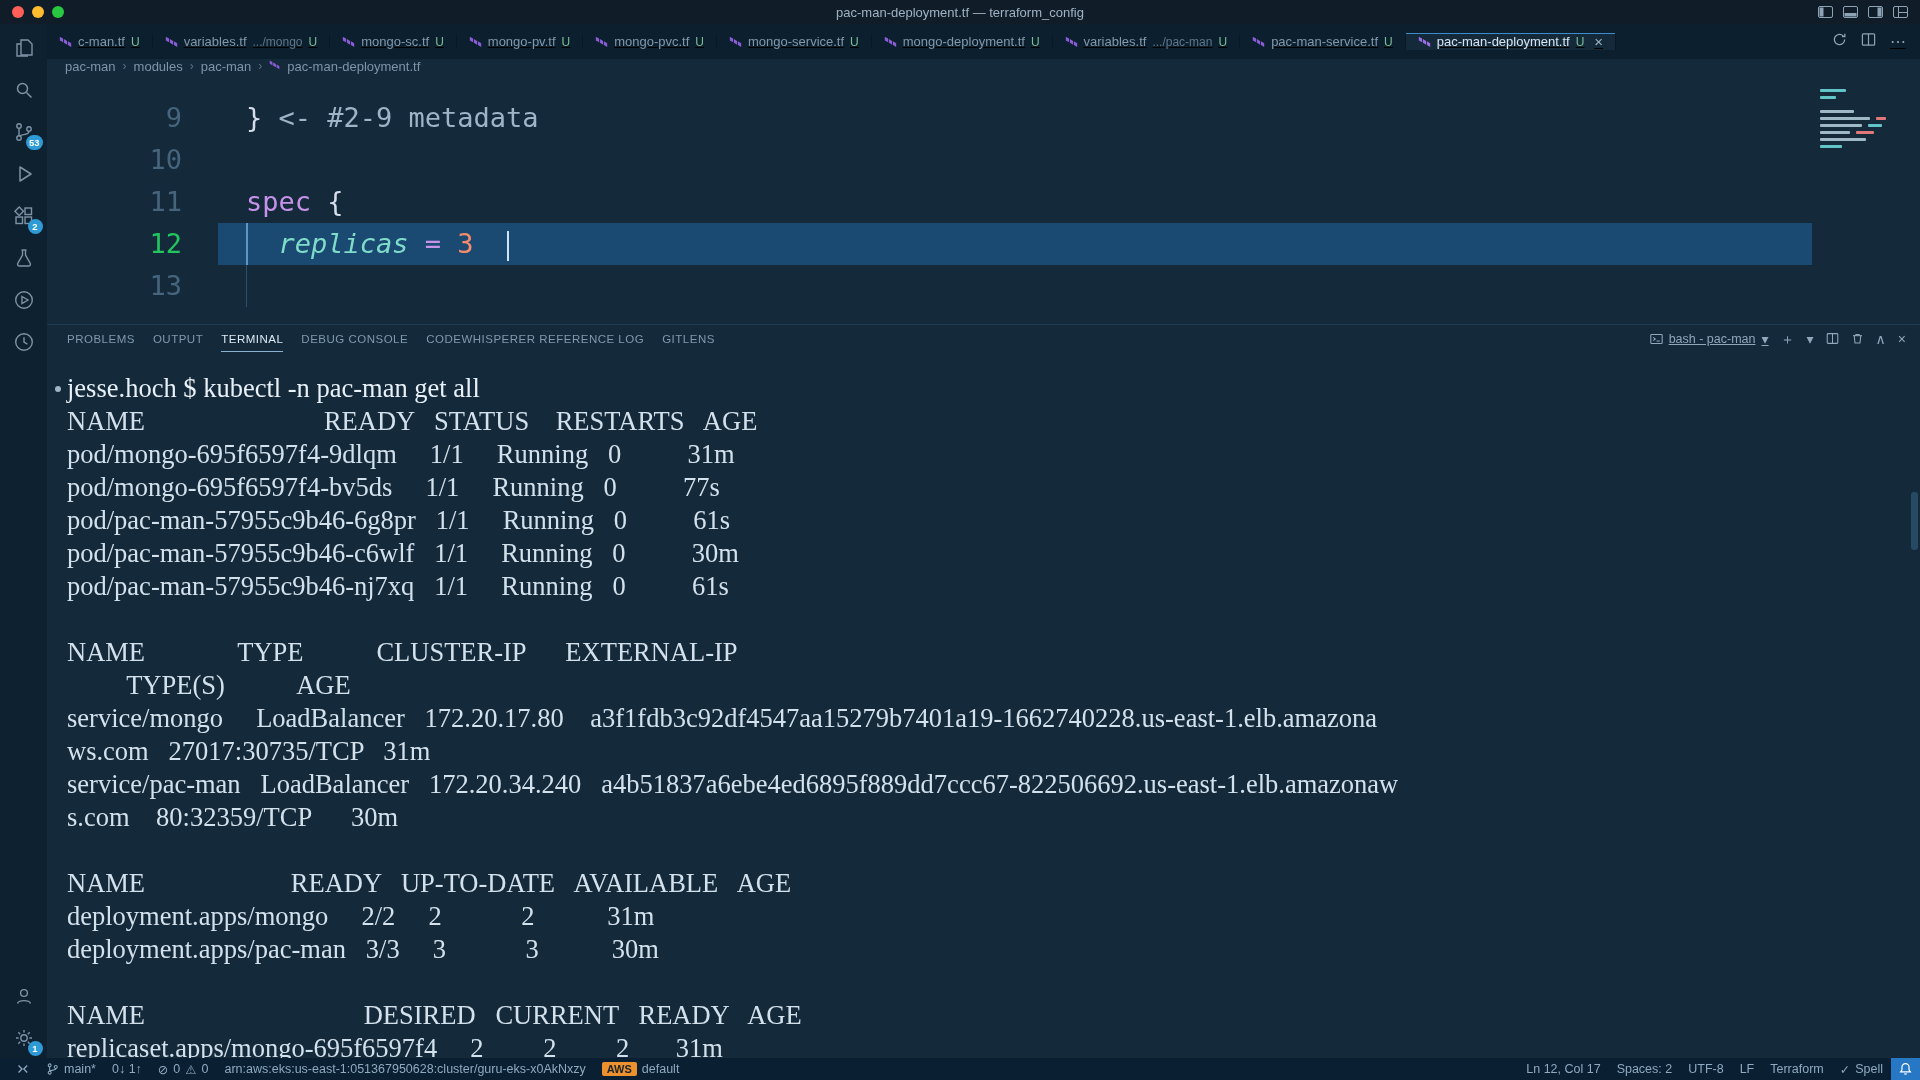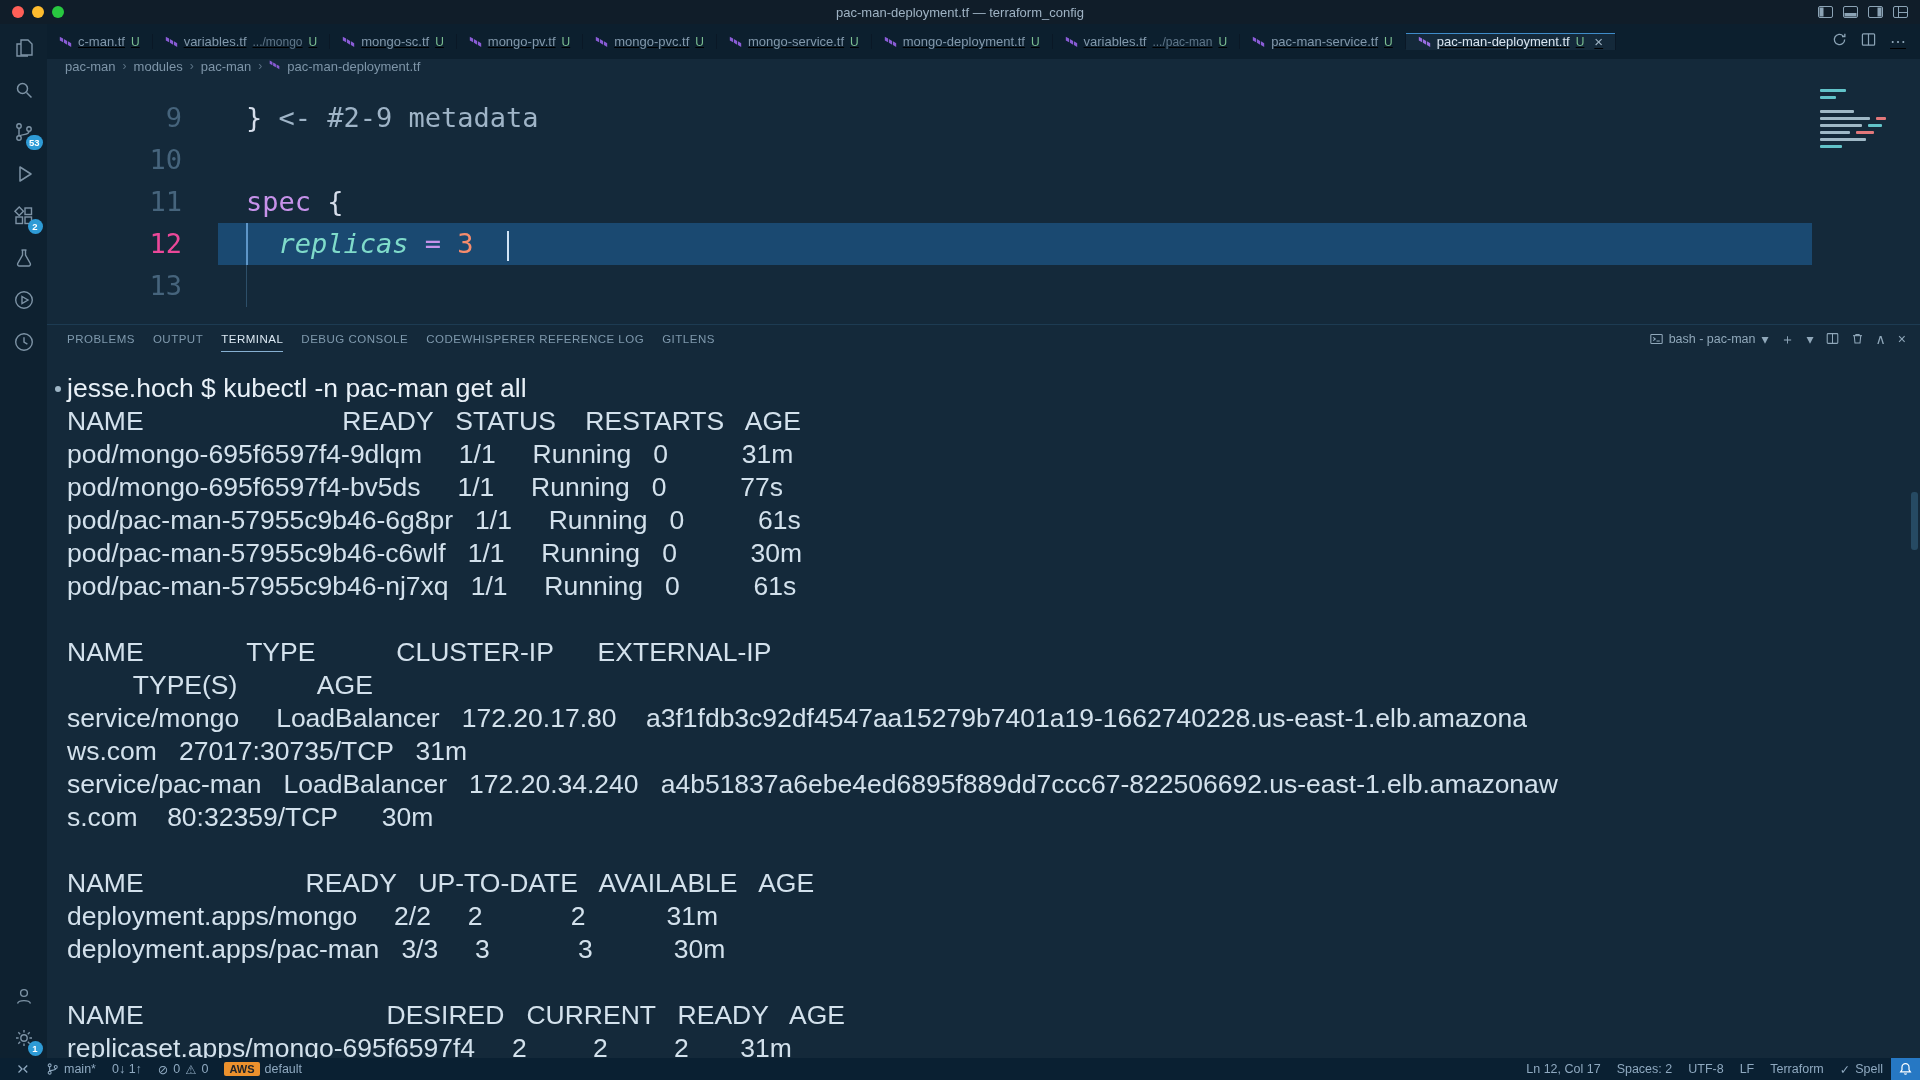--- a/index.html
+++ b/index.html
@@ -58,48 +58,48 @@
             background:#14293a; font-family:"DejaVu Sans Mono", monospace;
             font-size:27px; padding-top:14px; }
   .erow { position:relative; height:42px; line-height:42px; display:flex; }
   .ln { width:135px; flex:none; text-align:right; color:#46647c; z-index:2; }
   .codecell { margin-left:64px; white-space:pre; z-index:2; position:relative; }
   .erow .linebg { position:absolute; left:171px; right:108px; top:0; bottom:0;
                   background:#1a4971; z-index:1; }
   .erow .iguide { position:absolute; left:199px; top:0; bottom:0; width:2px;
                   background:#5e96c8; z-index:3; }
   .erow .iguide.dim { width:1px; background:#2d4f69; }
-  .erow.cur .ln { color:#ec4899; }
+  .erow.cur .ln { color:#22c55e; }
   .tok-punct { color:#d6deeb; }
   .tok-comment { color:#9fb4c7; }
   .tok-key { color:#c792ea; }
   .tok-prop { color:#7fdbca; font-style:italic; }
   .tok-op { color:#c792ea; }
   .tok-num { color:#f78c6c; }
   .caret { display:inline-block; width:2px; height:30px; background:#d0e4f5;
            vertical-align:middle; margin-left:33px; }
 
   .minimap { position:absolute; right:0; top:0; width:104px; height:175px; z-index:4; }
   .mm { position:absolute; height:3px; border-radius:1px; }
 
   
   .panelheader { height:28px; flex:none; display:flex; align-items:center;
                  border-top:1px solid #1d3b52; background:#14293a; padding:0 14px 0 20px;
                  font-size:11.5px; color:#7f99ad;margin-top:8px; }
   .ptab { height:100%; display:flex; align-items:center; margin-right:18px;
           letter-spacing:0.5px; white-space:nowrap; }
   .ptab.active { color:#dce9f3; box-shadow:inset 0 -1px 0 #87b0d1; }
   .pright { margin-left:auto; display:flex; align-items:center; gap:12px; color:#90a8ba; }
-  .termsel { display:flex; align-items:center; gap:6px; font-size:12.5px; }
+  .termsel { display:flex; align-items:center; gap:6px; font-size:12.5px;text-decoration:underline; }
   .picon { font-size:14px; line-height:1; }
   .picon svg { display:block; }
 
   
   .terminal { flex:1; position:relative; overflow:hidden; background:#14293a;
-              padding:20px 4px 0 20px; font-family:Liberation Sans, sans-serif;
+              padding:20px 4px 0 20px; font-family:Liberation Serif, serif;
               font-size:26.5px; color:#d3e1ec; }
   .tline { height:33px; line-height:33px; white-space:pre; }
   .tline.bright { color:#e9f1f8; }
   .pdot { position:absolute; left:8px; top:34px; width:6px; height:6px;
           border-radius:50%; background:#9fb6c6; }
   .tscroll { position:absolute; right:2px; top:140px; width:7px; height:58px;
              border-radius:3px; background:#264a63; }
 
   
   .statusbar { height:22px; flex:none; background:#0a2032; display:flex; align-items:center;
@@ -517,20 +517,21 @@
     </span>
     <span class="sitem">
         <span>0↓ 1↑</span>
       </span>
     <span class="sitem">
       <span>⊘</span>
         <span>0</span>
       <span>⚠</span>
         <span>0</span>
     </span>
+    <span class="sitem">arn:aws:eks:us-east-1:051367950628:cluster/guru-eks-x0AkNxzy</span>
     <span class="sitem">
         <span class="awsbadge">AWS</span>
         <span>default</span>
       </span>
 
     <span class="sright">
       <span class="sitem">Ln 12, Col 17</span>
       <span class="sitem">Spaces: 2</span>
       <span class="sitem">UTF-8</span>
       <span class="sitem">LF</span>

